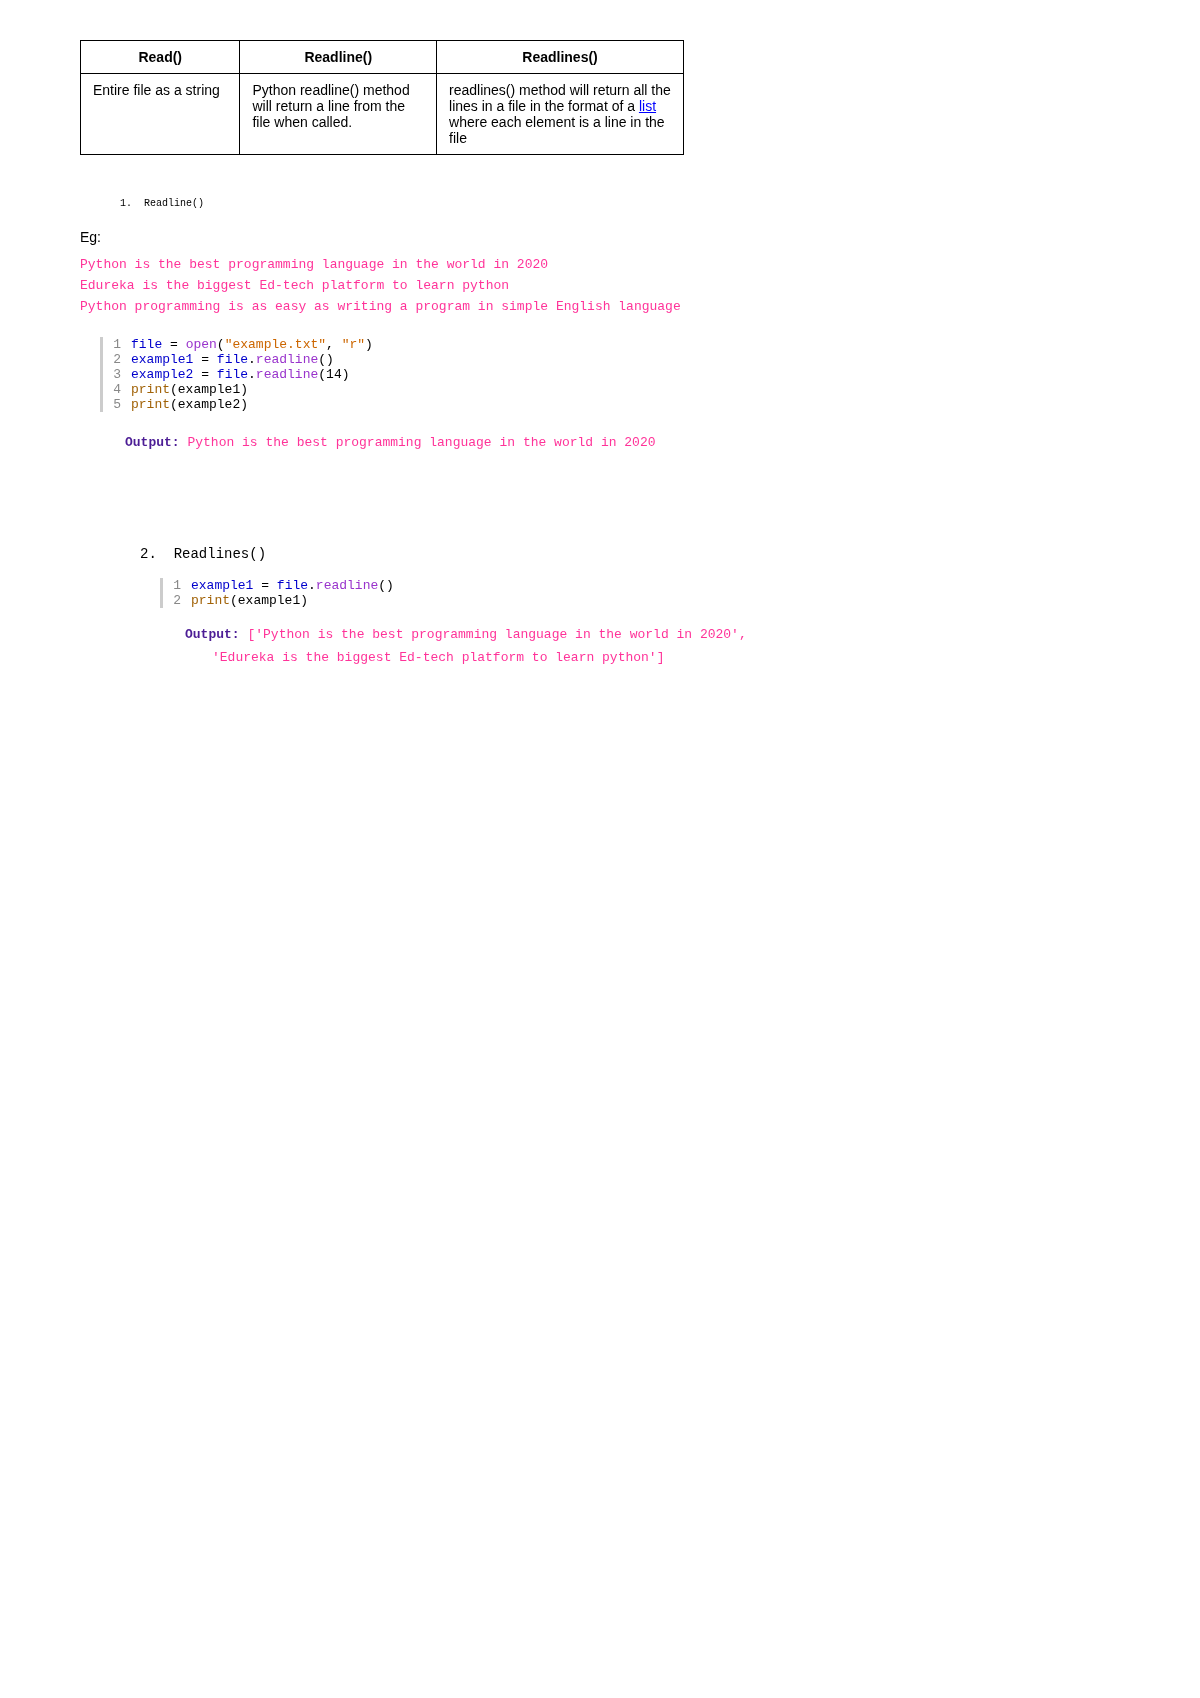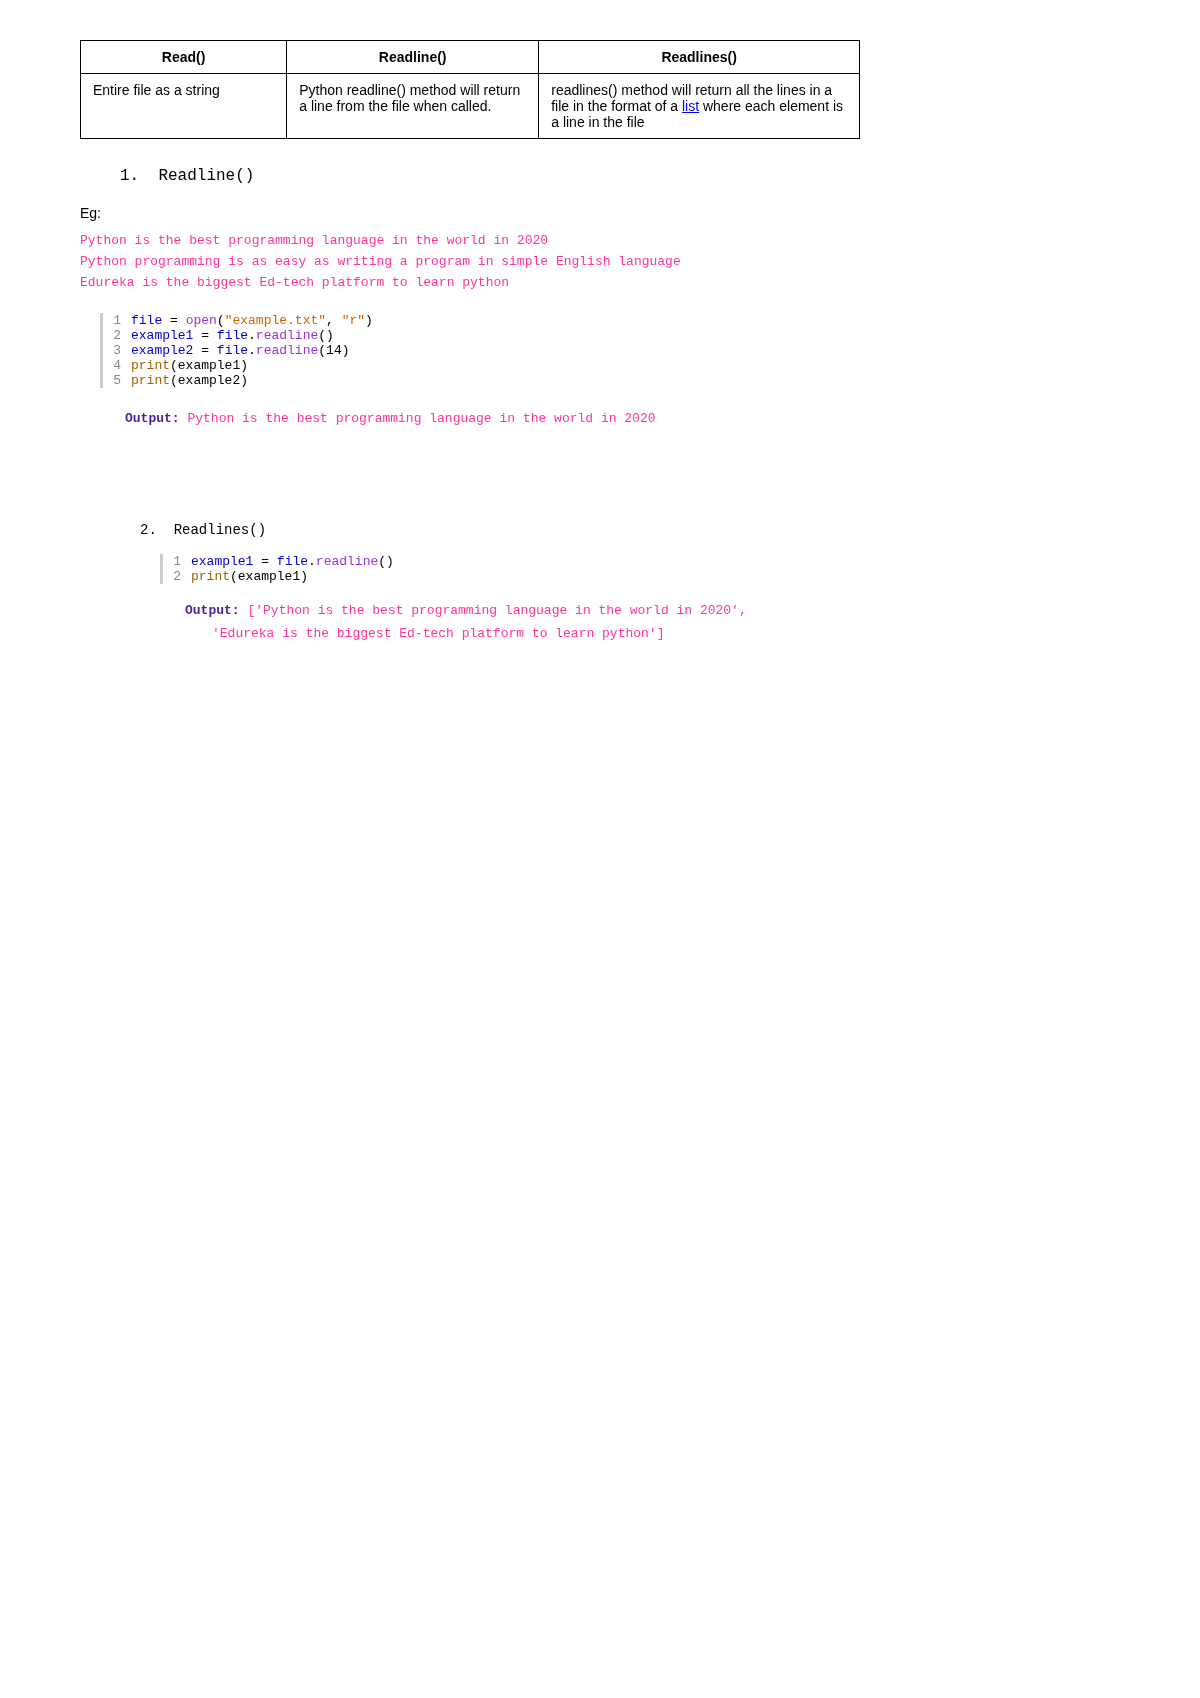--- a/index.html
+++ b/index.html
@@ -14,22 +14,22 @@
       font-size: 14px;
       color: #000000;
       width: 1200px;
       min-height: 1698px;
       padding: 40px 80px;
     }
 
     
     .comparison-table {
       border-collapse: collapse;
-      width: 780px;
-      margin-bottom: 28px;
+      width: 604px;
+      margin-bottom: 43px;
     }
 
     .comparison-table th,
     .comparison-table td {
       border: 1px solid #000;
       padding: 8px 12px;
       vertical-align: top;
       font-size: 14px;
     }
 
@@ -47,21 +47,21 @@
     .col3 { width: 280px; }
 
     
     .numbered-section {
       margin-left: 40px;
       margin-bottom: 20px;
     }
 
     .numbered-section .section-title {
       font-family: 'Courier New', Courier, monospace;
-      font-size: 16px;
+      font-size: 10px;
       color: #000;
       margin-bottom: 0;
     }
 
     .eg-label {
       font-size: 14px;
       color: #000;
       margin-bottom: 10px;
       margin-left: 0;
     }
@@ -186,22 +186,22 @@
 <div class="numbered-section">
   <div class="section-title">
     <span>1.</span>&nbsp;&nbsp;<span>Readline()</span>
   </div>
 </div>
 
 <div class="eg-label">Eg:</div>
 
 <div class="file-content">
   <div>Python is the best programming language in the world in 2020</div>
+  <div>Edureka is the biggest Ed-tech platform to learn python</div>
   <div>Python programming is as easy as writing a program in simple English language</div>
-  <div>Edureka is the biggest Ed-tech platform to learn python</div>
 </div>
 
 
 <div class="code-block">
   <div class="code-line">
     <span class="line-num">1</span>
     <span class="code-text"><span class="kw-blue">file</span> = <span class="kw-purple">open</span>(<span style="color:#cc6600">"example.txt"</span>, <span style="color:#cc6600">"r"</span>)</span>
   </div>
   <div class="code-line">
     <span class="line-num">2</span>

